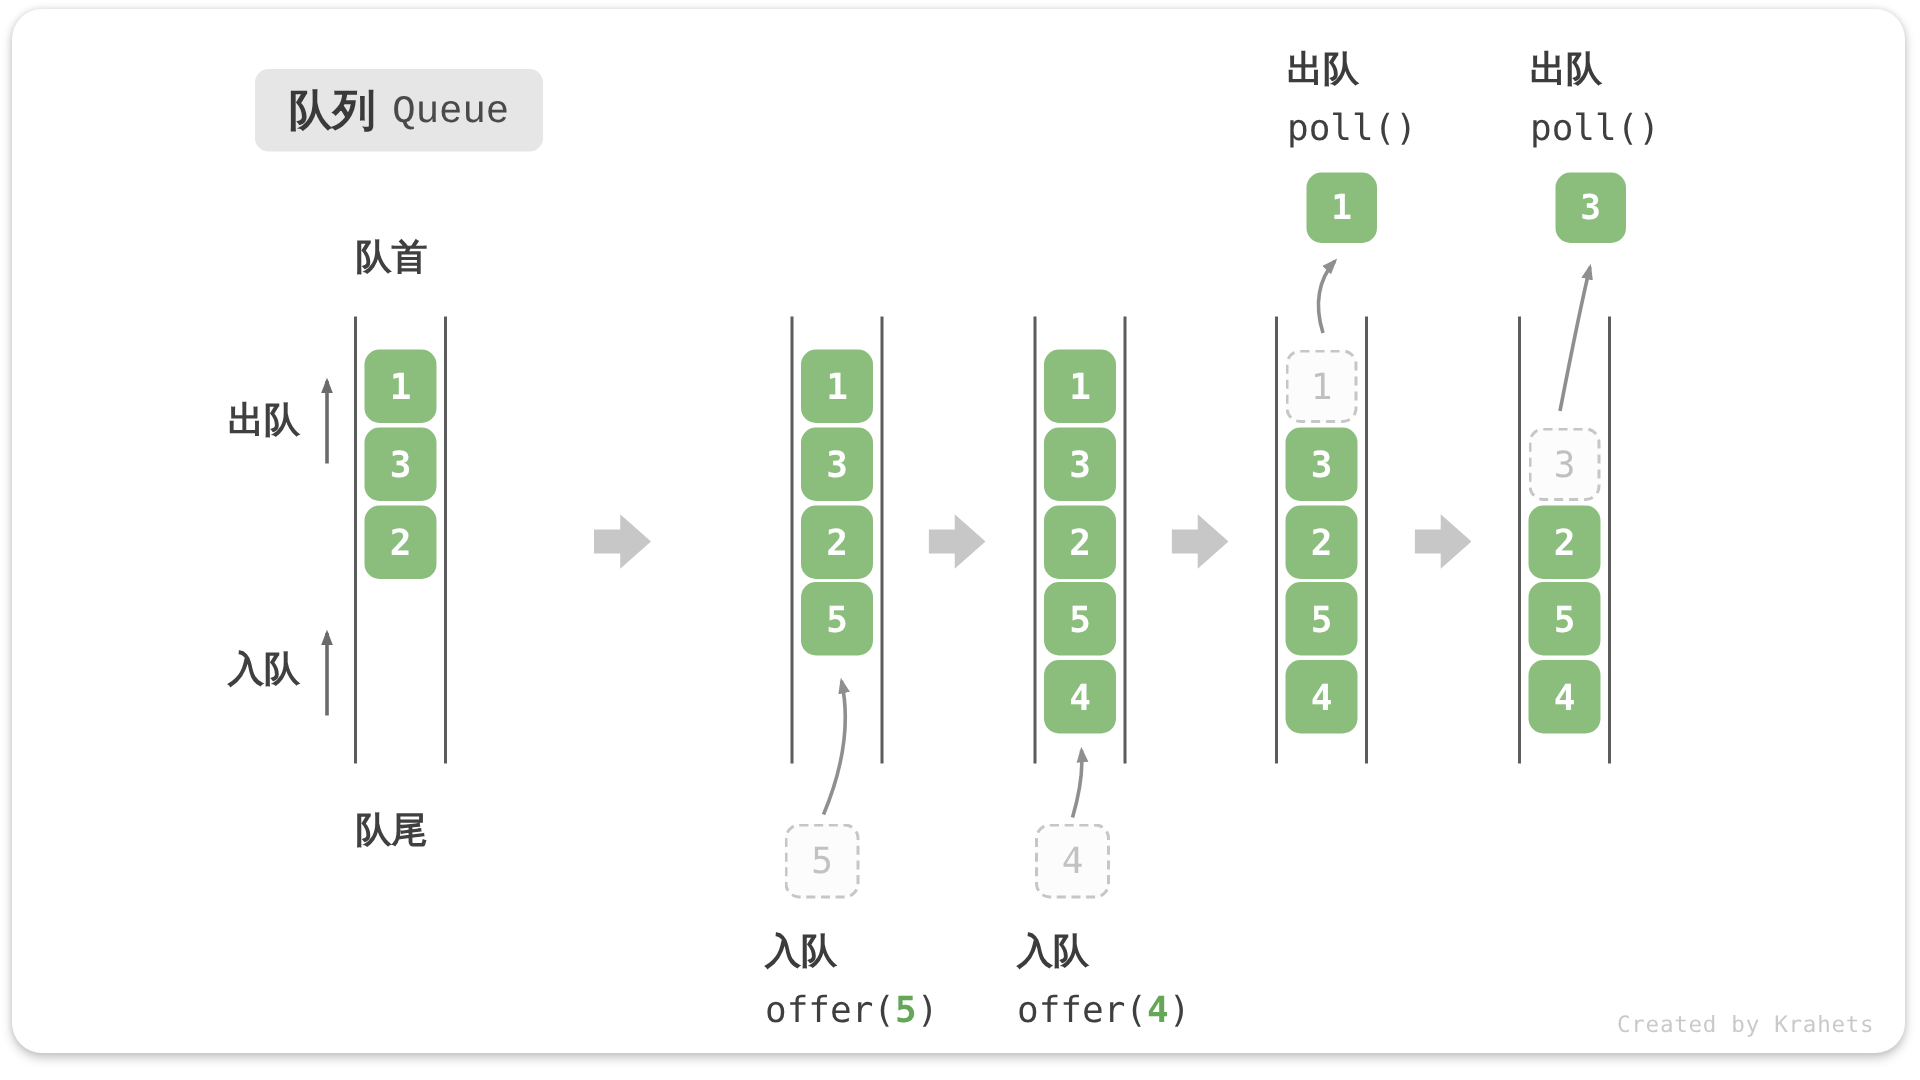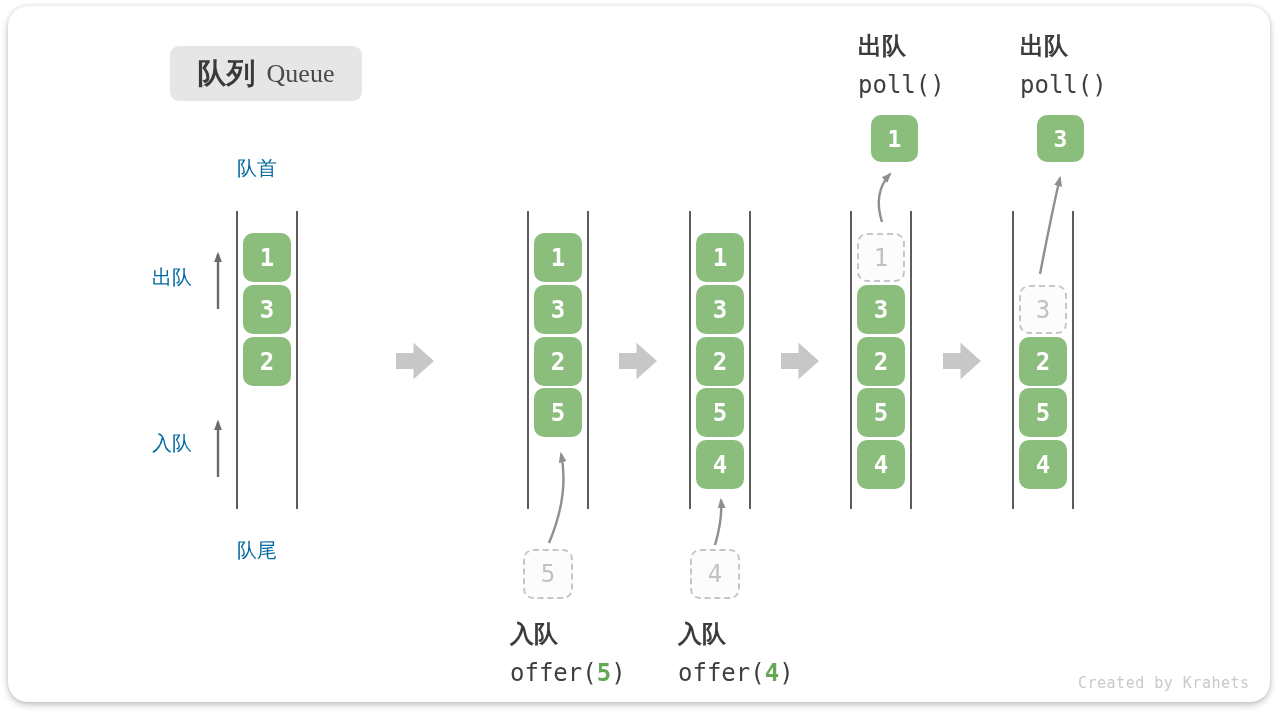--- a/index.html
+++ b/index.html
@@ -3,22 +3,22 @@
 <meta charset="utf-8">
 <style>
   html,body{margin:0;padding:0;background:#ffffff;}
   .canvas{position:relative;width:1280px;height:720px;background:#ffffff;overflow:hidden;
           font-family:"Liberation Sans",sans-serif;}
   .card{position:absolute;left:8px;top:6px;width:1262px;height:696px;background:#ffffff;
         border-radius:20px;box-shadow:0 3px 7px rgba(0,0,0,.22),0 0 4px rgba(0,0,0,.10);}
   .badge{position:absolute;left:170px;top:46px;width:192px;height:55px;background:#e6e6e6;
          border-radius:9px;display:flex;align-items:center;justify-content:center;gap:11px;}
   .badge .zh{font-size:29px;font-weight:bold;color:#3a3a3a;}
-  .badge .en{font-size:26px;font-family:Liberation Serif, serif;color:#4a4a4a;}
-  .lbl{position:absolute;font-size:20px;font-weight:normal;color:#0369a1;white-space:nowrap;}
+  .badge .en{font-size:26px;font-family:Liberation Mono, monospace;color:#4a4a4a;}
+  .lbl{position:absolute;font-size:24px;font-weight:bold;color:#404040;white-space:nowrap;}
   .queue{position:absolute;width:62px;height:298px;}
   .wall{position:absolute;top:0;bottom:0;width:2px;background:#5c5c5c;}
   .wall.l{left:0}.wall.r{right:0}
   .cell{position:absolute;left:7px;width:48px;height:49px;border-radius:10px;background:#8bbe7d;
         color:#ffffff;font-family:"DejaVu Sans Mono",monospace;font-size:24px;font-weight:bold;
         display:flex;align-items:center;justify-content:center;}
   .cell.ghost{background:#fcfcfc;border:2px dashed #c6c6c6;box-sizing:border-box;
         color:#c0c0c0;font-weight:normal;}
   .staged{position:absolute;width:50px;height:50px;border:2px dashed #c6c6c6;border-radius:10px;
         background:#fcfcfc;box-sizing:border-box;color:#c2c2c2;

